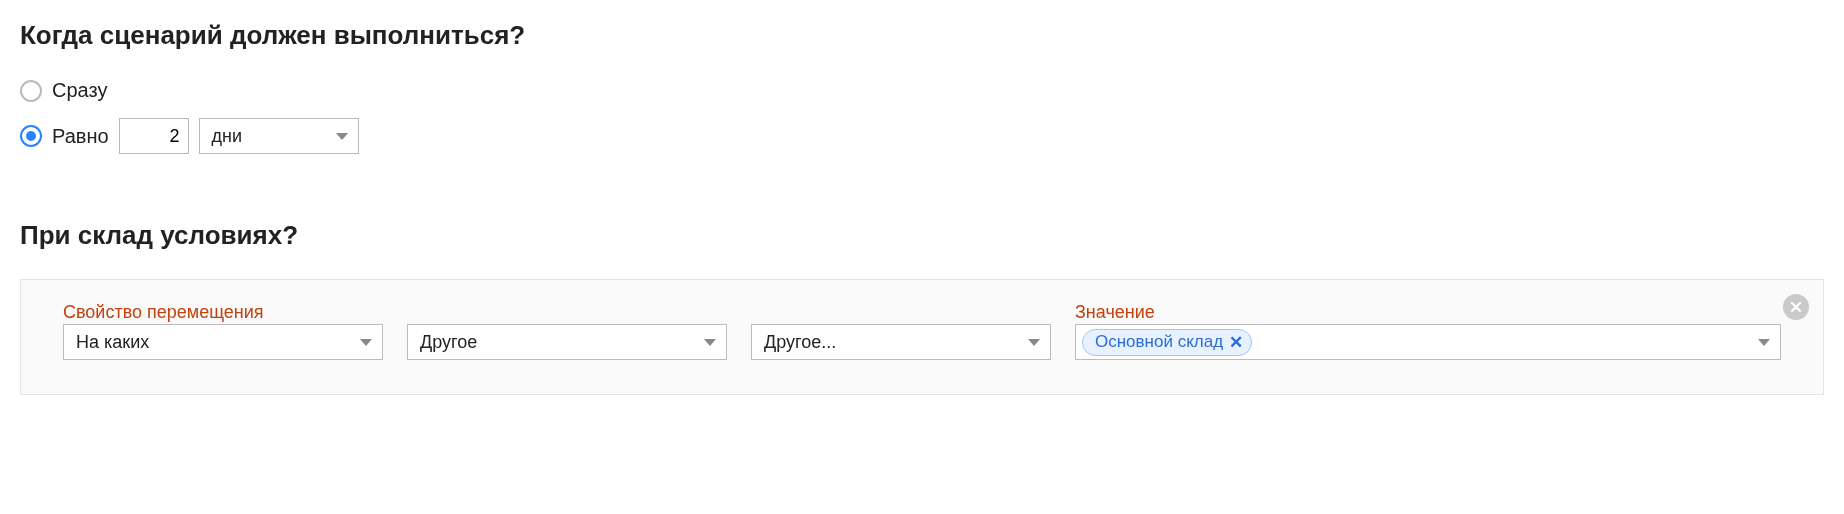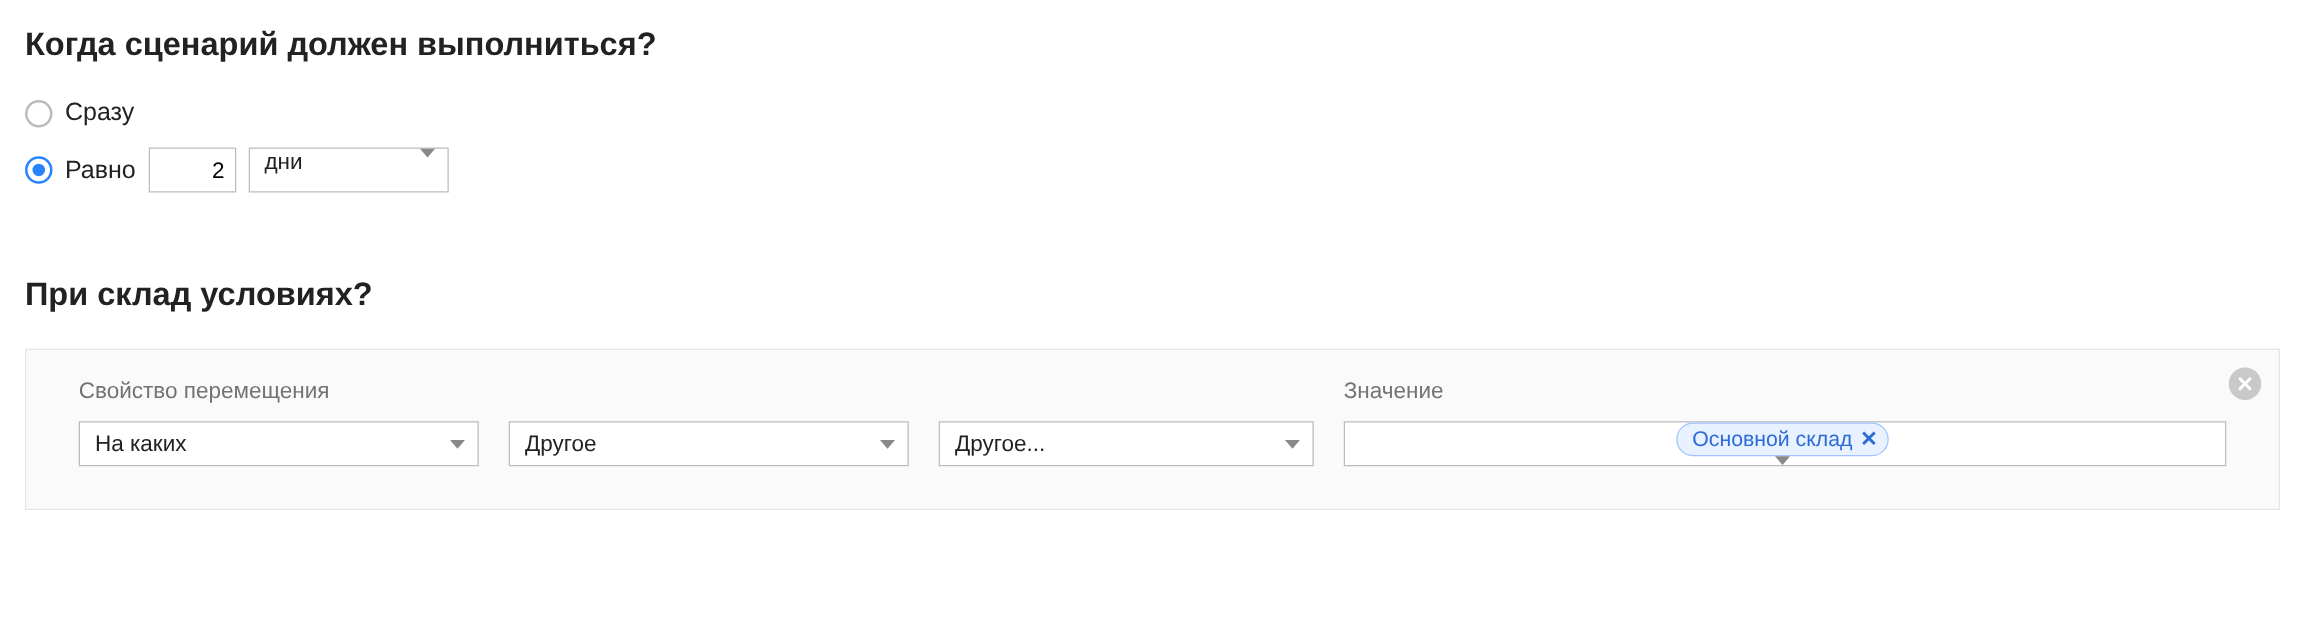--- a/index.html
+++ b/index.html
@@ -51,21 +51,21 @@
       font-size: 18px;
       padding: 0 8px;
       text-align: right;
       font-family: inherit;
     }
     .select {
       height: 36px;
       border: 1px solid #bbb;
       background: #fff;
       display: inline-flex;
-      align-items: flex-start;
+      align-items: center;
       justify-content: space-between;
       padding: 0 10px 0 12px;
       font-size: 18px;
       gap: 30px;
       min-width: 0;
     }
     .select.unit { width: 160px; }
     .select .caret {
       width: 0; height: 0;
       border-left: 6px solid transparent;
@@ -96,22 +96,22 @@
     .remove-btn svg { display: block; }
 
     .cond-grid {
       display: grid;
       grid-template-columns: 320px 320px 300px 1fr;
       gap: 24px;
       align-items: end;
     }
     .col-label {
       font-size: 18px;
-      color: #737373;
-      margin-bottom: 14px;
+      color: #c2410c;
+      margin-bottom: 1px;
     }
     .cond-select {
       height: 36px;
       width: 100%;
       border: 1px solid #bbb;
       background: #fff;
       display: flex;
       align-items: center;
       justify-content: space-between;
       padding: 0 10px 0 12px;
@@ -125,21 +125,20 @@
     }
     .value-select {
       height: 36px;
       width: 100%;
       border: 1px solid #bbb;
       background: #fff;
       display: flex;
       align-items: center;
       justify-content: space-between;
       padding: 0 10px 0 6px;
-      flex-direction: column;
     }
     .tag {
       display: inline-flex;
       align-items: center;
       gap: 6px;
       background: #e8f1ff;
       border: 1px solid #9fc4ff;
       border-radius: 14px;
       padding: 2px 8px 2px 12px;
       color: #2b6cd6;

